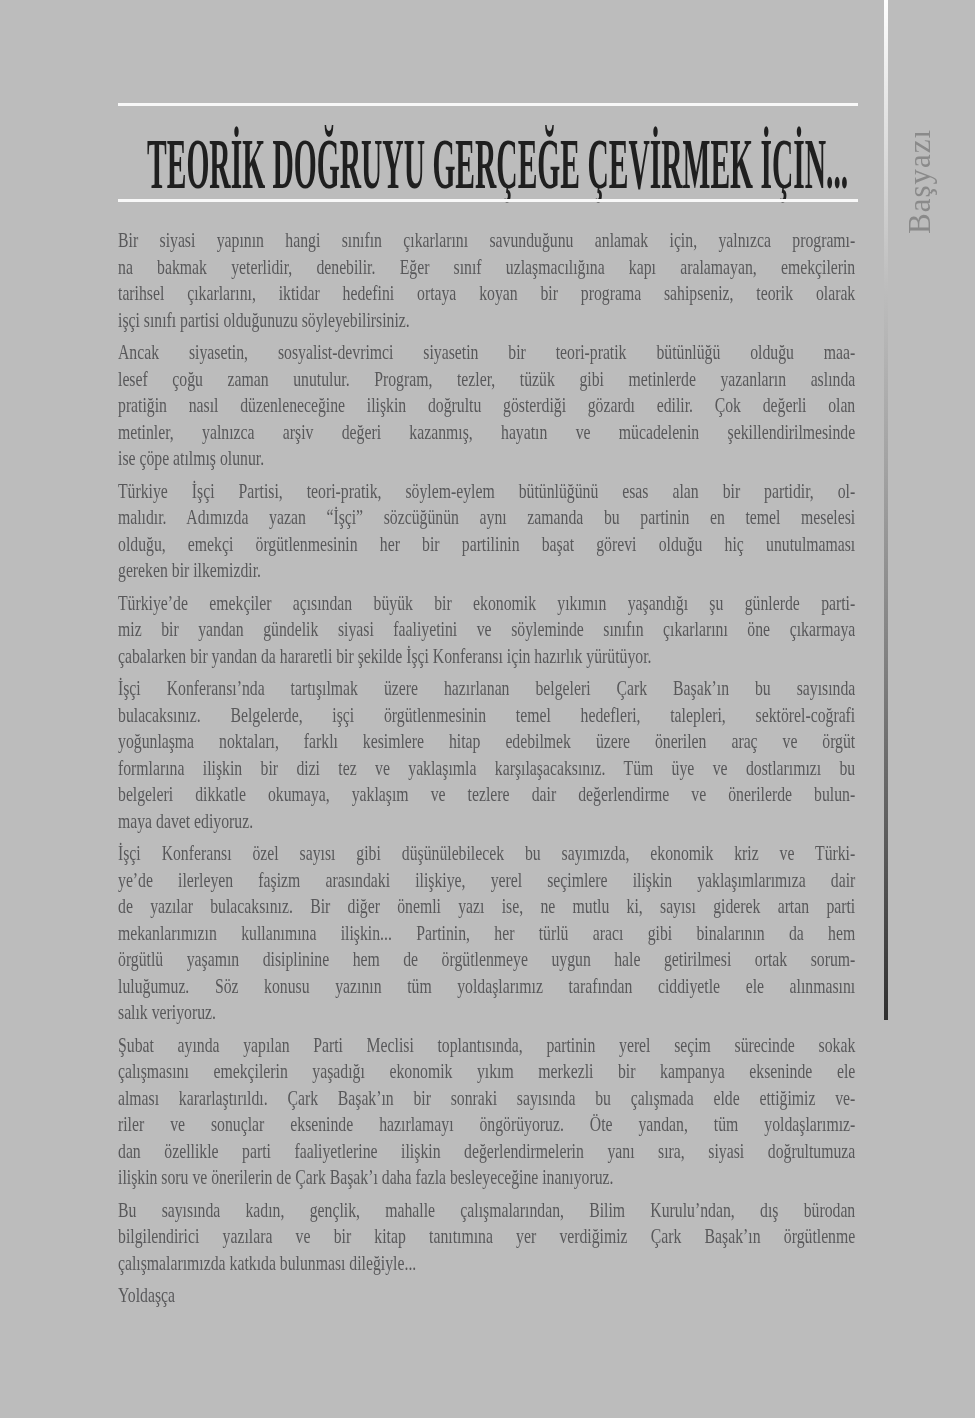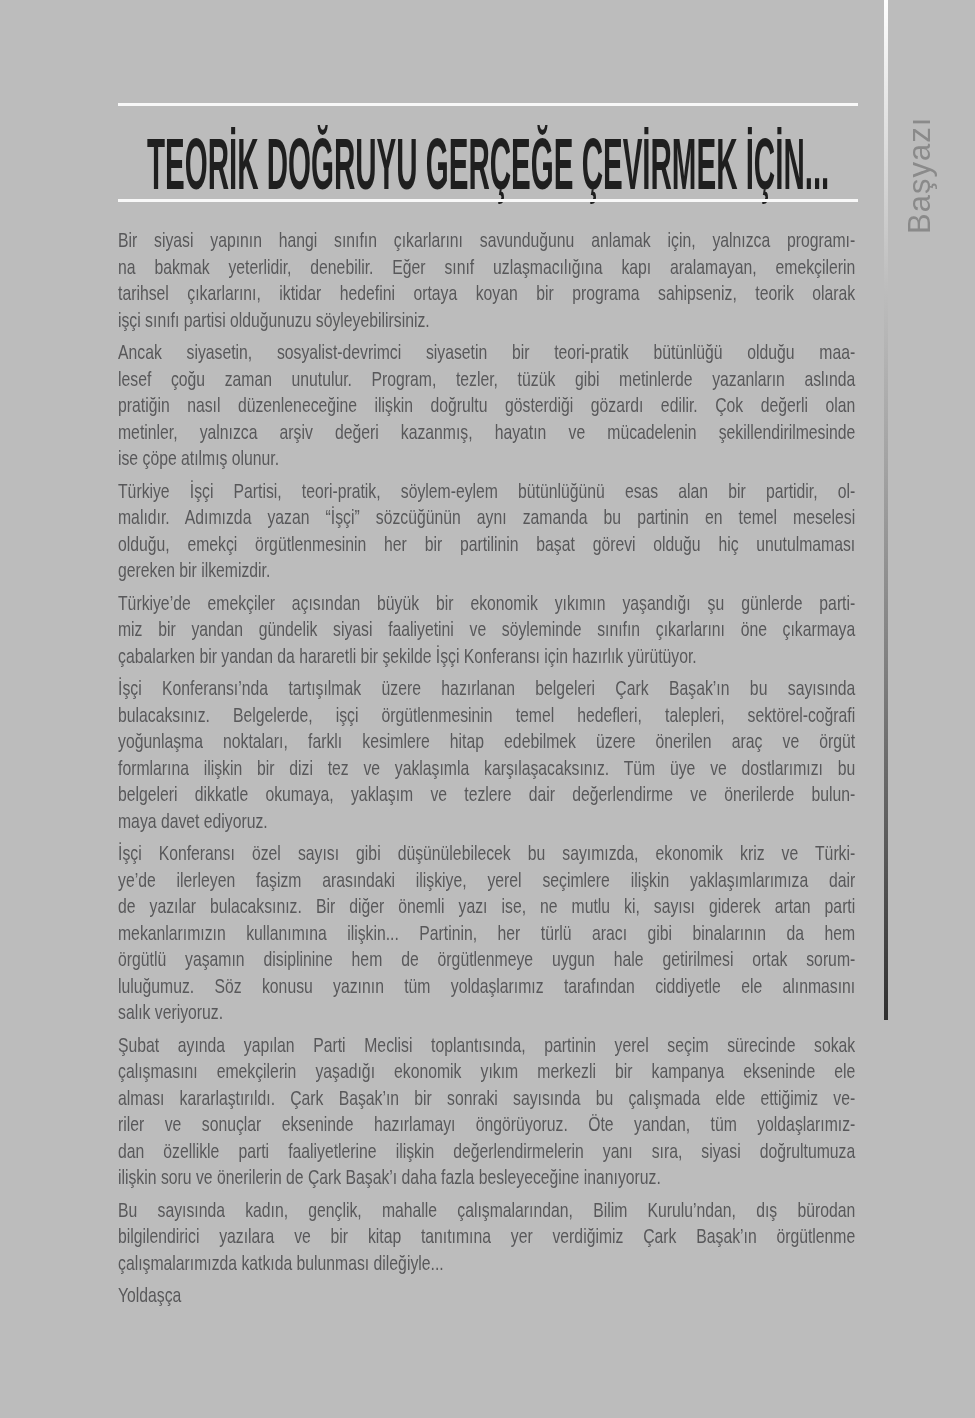--- a/index.html
+++ b/index.html
@@ -1,19 +1,19 @@
 <!DOCTYPE html>
 <html lang="tr"><head>
 <meta charset="utf-8">
 <style>
   html,body { margin:0; padding:0; background:#bcbcbc; }
   .page {
     position:relative; width:975px; height:1418px;
     background:#bcbcbc; overflow:hidden;
-    font-family:Liberation Sans, sans-serif;
+    font-family:Liberation Serif, serif;
   }
   .rule {
     position:absolute; left:118px; width:740px; height:3px;
     background:#f8f8f8;
   }
   .rule-top { top:103px; }
   .rule-bottom { top:199px; }
   .title {
     position:absolute; left:147px; top:128px; margin:0;
     font-size:72px; line-height:1; font-weight:bold;

